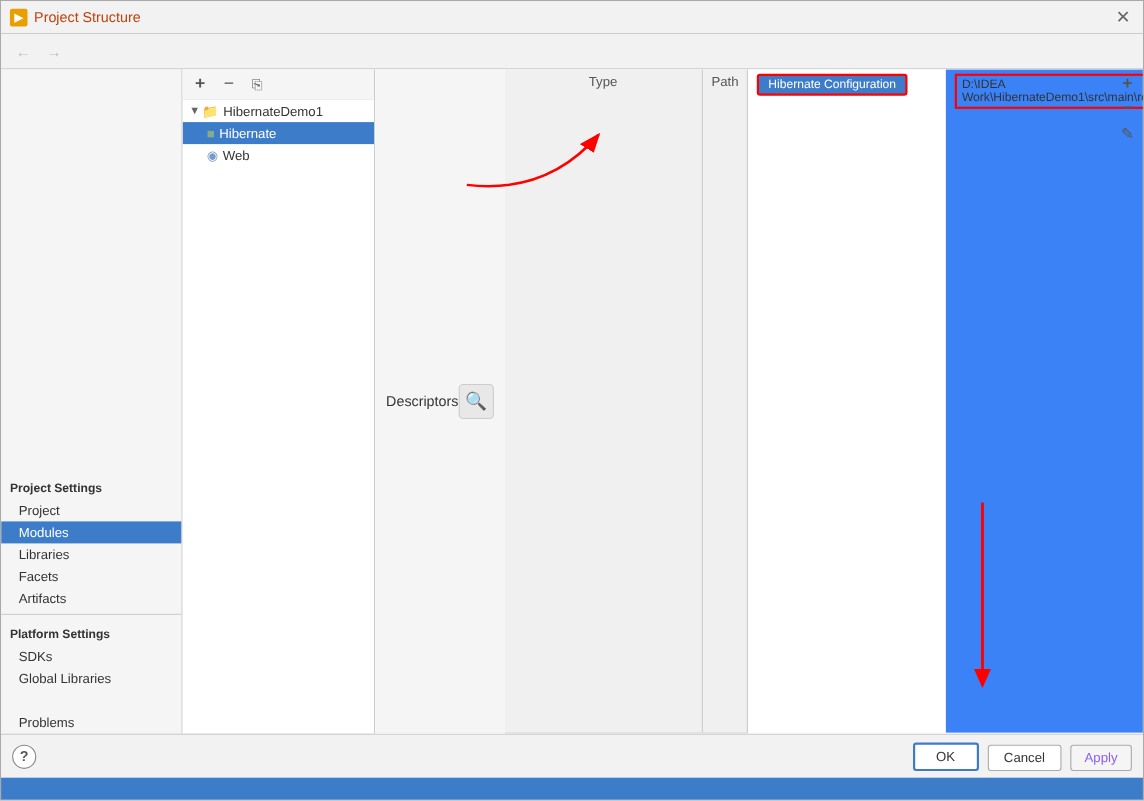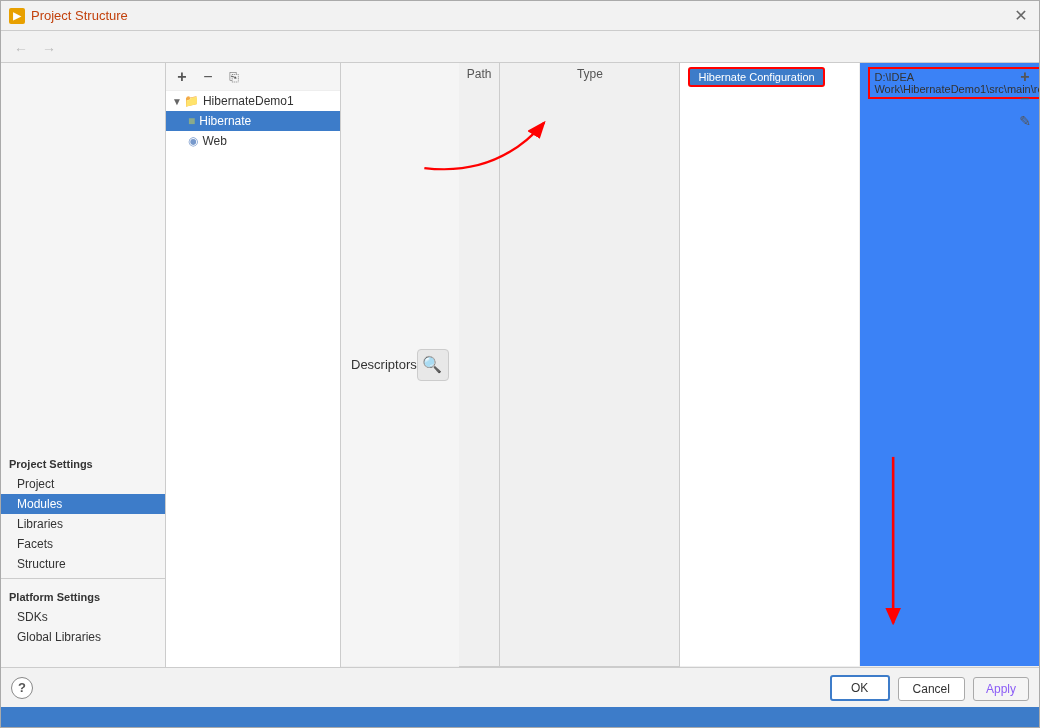--- a/index.html
+++ b/index.html
@@ -441,36 +441,39 @@
       <div class="nav-item active">
         <span>Modules</span>
       </div>
       <div class="nav-item">
         <span>Libraries</span>
       </div>
       <div class="nav-item">
         <span>Facets</span>
       </div>
       <div class="nav-item">
-        <span>Structure</span>
+        <span>Artifacts</span>
       </div>
 
       <div class="divider"></div>
 
       <div class="section-header">Platform Settings</div>
 
       <div class="nav-item">
         <span>SDKs</span>
       </div>
       <div class="nav-item">
         <span>Global Libraries</span>
       </div>
 
       <div style="height: 20px;"></div>
 
+      <div class="nav-item">
+        <span>Problems</span>
+      </div>
     </div>
 
     <div class="center-panel">
       <div class="center-toolbar">
         <button class="toolbar-btn" style="font-size:16px; font-weight:bold;">+</button>
         <button class="toolbar-btn" style="font-size:16px;">−</button>
         <button class="toolbar-btn" style="font-size:12px;">⎘</button>
       </div>
 
       <div class="tree-item">
@@ -489,22 +492,22 @@
     </div>
 
     <div class="right-panel">
 
       <div class="descriptors-header">
         <span class="descriptors-title">Descriptors</span>
         <div class="search-btn">🔍</div>
       </div>
 
       <div class="table-header">
+        <div class="table-header-cell col-type">Type</div>
         <div class="table-header-cell col-path">Path</div>
-        <div class="table-header-cell col-type">Type</div>
       </div>
 
       <div class="table-row">
         <div class="table-cell type-cell">
           <span class="type-badge">Hibernate Configuration</span>
         </div>
         <div class="table-cell path-cell">
           <span class="path-value">D:\IDEA Work\HibernateDemo1\src\main\resources\hibernate.cfg.xml</span>
         </div>
       </div>

